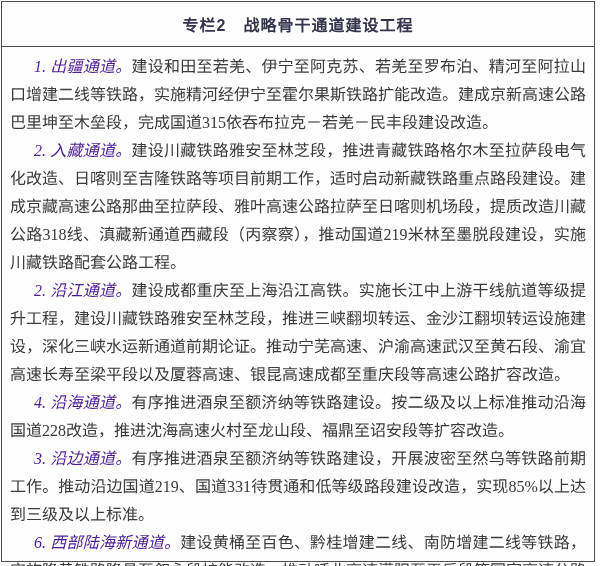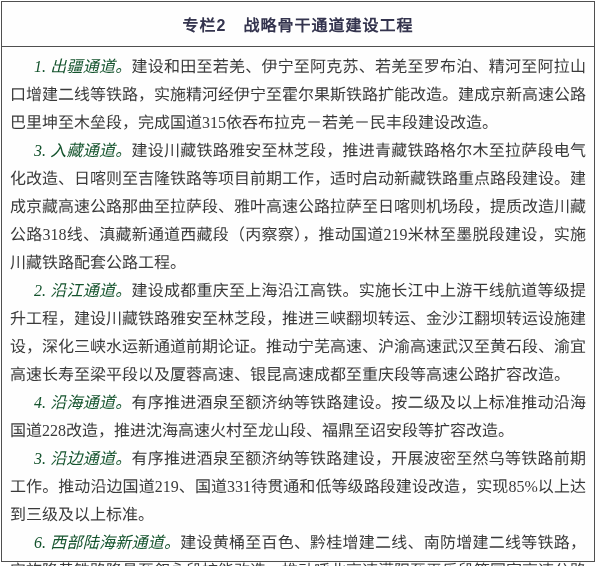--- a/index.html
+++ b/index.html
@@ -44,32 +44,32 @@
     color: #3a3a3a;
     text-align: justify;
   }
   .box-body p {
     margin: 0;
     padding: 0;
     text-indent: 24px;
   }
   .para-lead {
     font-style: italic;
-    color: #14532d;
+    color: #4c1d95;
     font-family: Liberation Serif, serif;
   }
 </style>
 </head>
 <body>
 
 <div class="callout-box">
   <div class="box-header">
     <span class="box-title">专栏2　战略骨干通道建设工程</span>
   </div>
   <div class="box-body">
     <p><span class="para-lead">1. 出疆通道。</span><span>建设和田至若羌、伊宁至阿克苏、若羌至罗布泊、精河至阿拉山口增建二线等铁路，实施精河经伊宁至霍尔果斯铁路扩能改造。建成京新高速公路巴里坤至木垒段，完成国道315依吞布拉克－若羌－民丰段建设改造。</span></p>
-    <p><span class="para-lead">3. 入藏通道。</span><span>建设川藏铁路雅安至林芝段，推进青藏铁路格尔木至拉萨段电气化改造、日喀则至吉隆铁路等项目前期工作，适时启动新藏铁路重点路段建设。建成京藏高速公路那曲至拉萨段、雅叶高速公路拉萨至日喀则机场段，提质改造川藏公路318线、滇藏新通道西藏段（丙察察），推动国道219米林至墨脱段建设，实施川藏铁路配套公路工程。</span></p>
+    <p><span class="para-lead">2. 入藏通道。</span><span>建设川藏铁路雅安至林芝段，推进青藏铁路格尔木至拉萨段电气化改造、日喀则至吉隆铁路等项目前期工作，适时启动新藏铁路重点路段建设。建成京藏高速公路那曲至拉萨段、雅叶高速公路拉萨至日喀则机场段，提质改造川藏公路318线、滇藏新通道西藏段（丙察察），推动国道219米林至墨脱段建设，实施川藏铁路配套公路工程。</span></p>
     <p><span class="para-lead">2. 沿江通道。</span><span>建设成都重庆至上海沿江高铁。实施长江中上游干线航道等级提升工程，建设川藏铁路雅安至林芝段，推进三峡翻坝转运、金沙江翻坝转运设施建设，深化三峡水运新通道前期论证。推动宁芜高速、沪渝高速武汉至黄石段、渝宜高速长寿至梁平段以及厦蓉高速、银昆高速成都至重庆段等高速公路扩容改造。</span></p>
     <p><span class="para-lead">4. 沿海通道。</span><span>有序推进酒泉至额济纳等铁路建设。按二级及以上标准推动沿海国道228改造，推进沈海高速火村至龙山段、福鼎至诏安段等扩容改造。</span></p>
     <p><span class="para-lead">3. 沿边通道。</span><span>有序推进酒泉至额济纳等铁路建设，开展波密至然乌等铁路前期工作。推动沿边国道219、国道331待贯通和低等级路段建设改造，实现85%以上达到三级及以上标准。</span></p>
     <p><span class="para-lead">6. 西部陆海新通道。</span><span>建设黄桶至百色、黔桂增建二线、南防增建二线等铁路，实施隆黄铁路隆昌至叙永段扩能改造。推动呼北高速灌阳至平乐段等国家高速公路待贯通路段建设。研究建设平陆运河。推进广西北部湾国际门户港和洋浦区域国际集装箱枢纽港建设。</span></p>
   </div>
 </div>
 
 </body></html>

